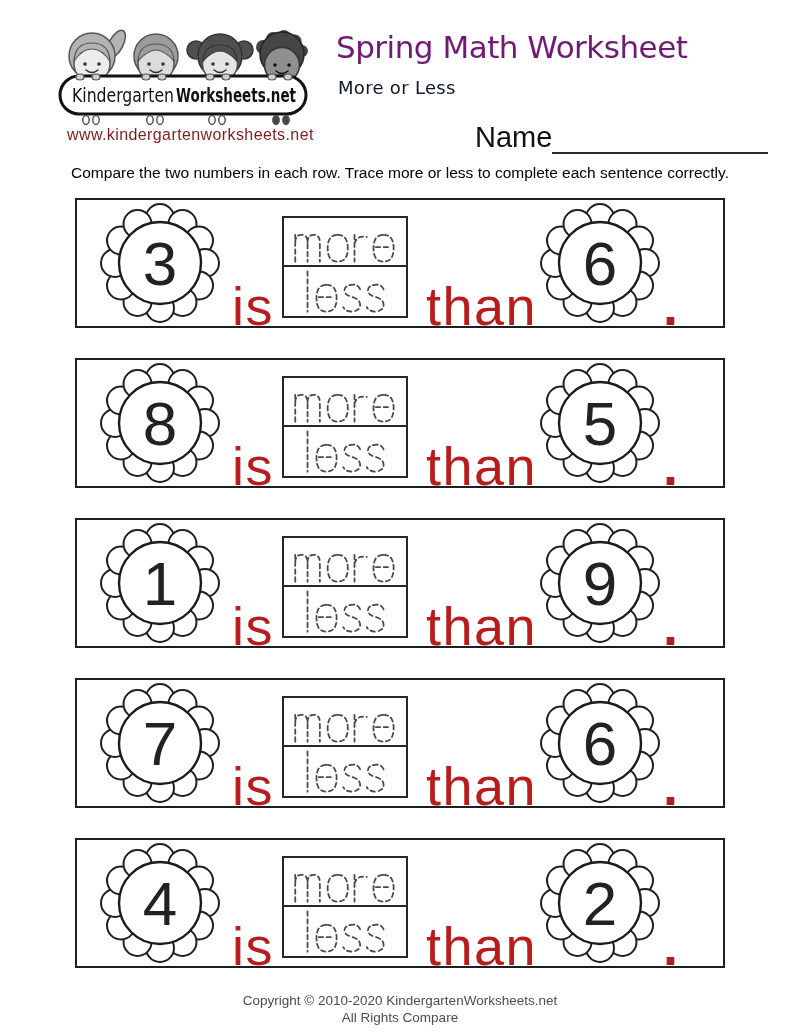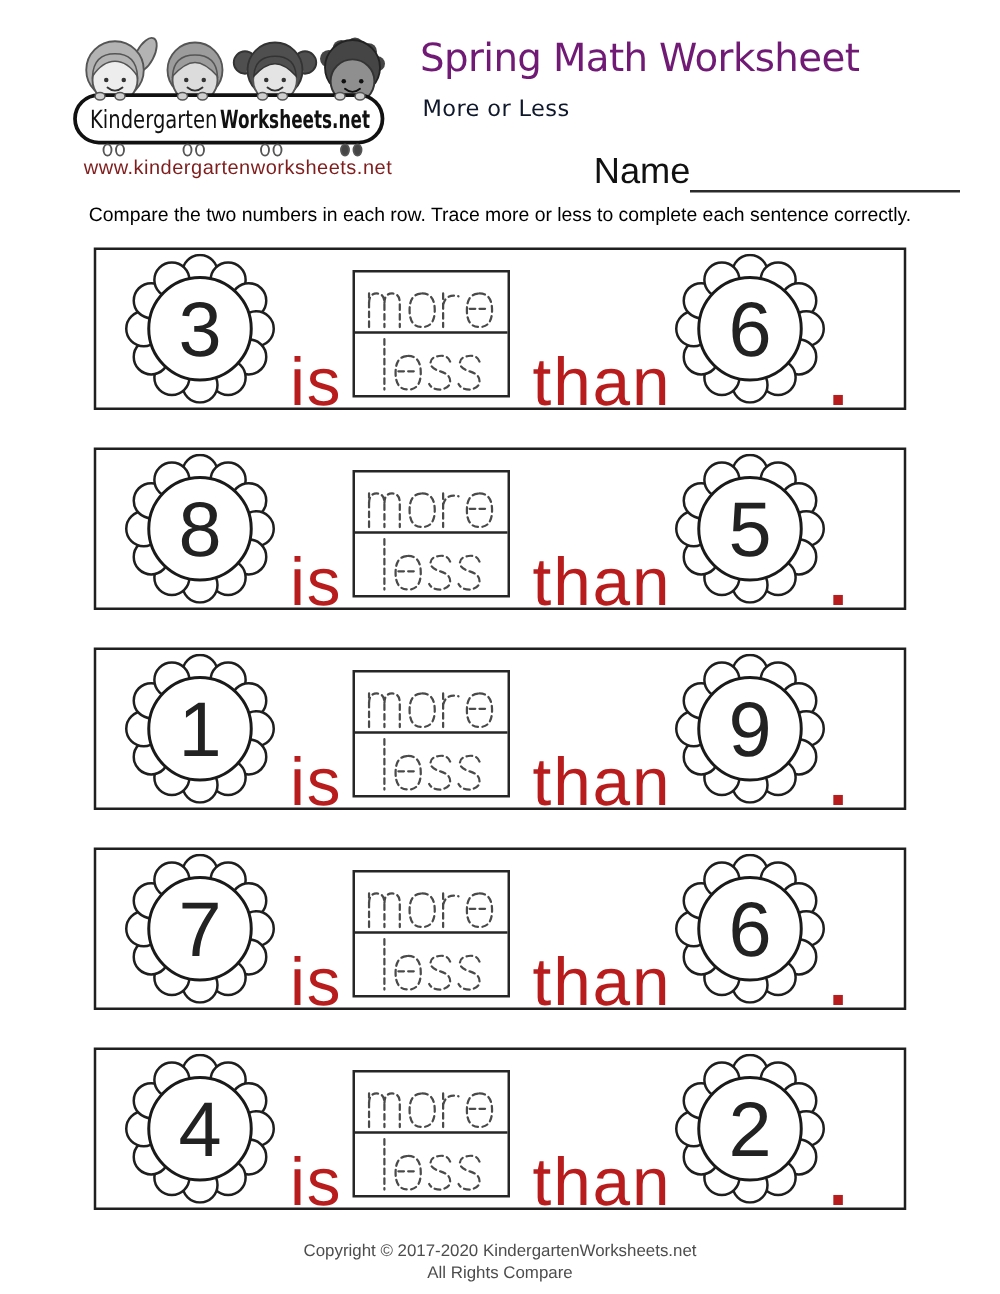--- a/index.html
+++ b/index.html
@@ -427,16 +427,16 @@
             <circle cx="37.5" cy="21.0" r="14" fill="#fff" stroke="#1f1f1f" stroke-width="2"></circle>
           </g>
       <circle cx="60" cy="60" r="41" fill="#fff" stroke="#1a1a1a" stroke-width="2.4"></circle>
       <text class="flower-num" x="60" y="82" text-anchor="middle">2</text>
     </svg>
     <span class="word word-period">.</span>
   </div>
     </div>
 
   <div class="footer">
-    <div>Copyright © 2017-2020 KindergartenWorksheets.net</div>
+    <div>Copyright © 2010-2020 KindergartenWorksheets.net</div>
     <div>All Rights Compare</div>
   </div>
 </div>
 
 </body></html>

